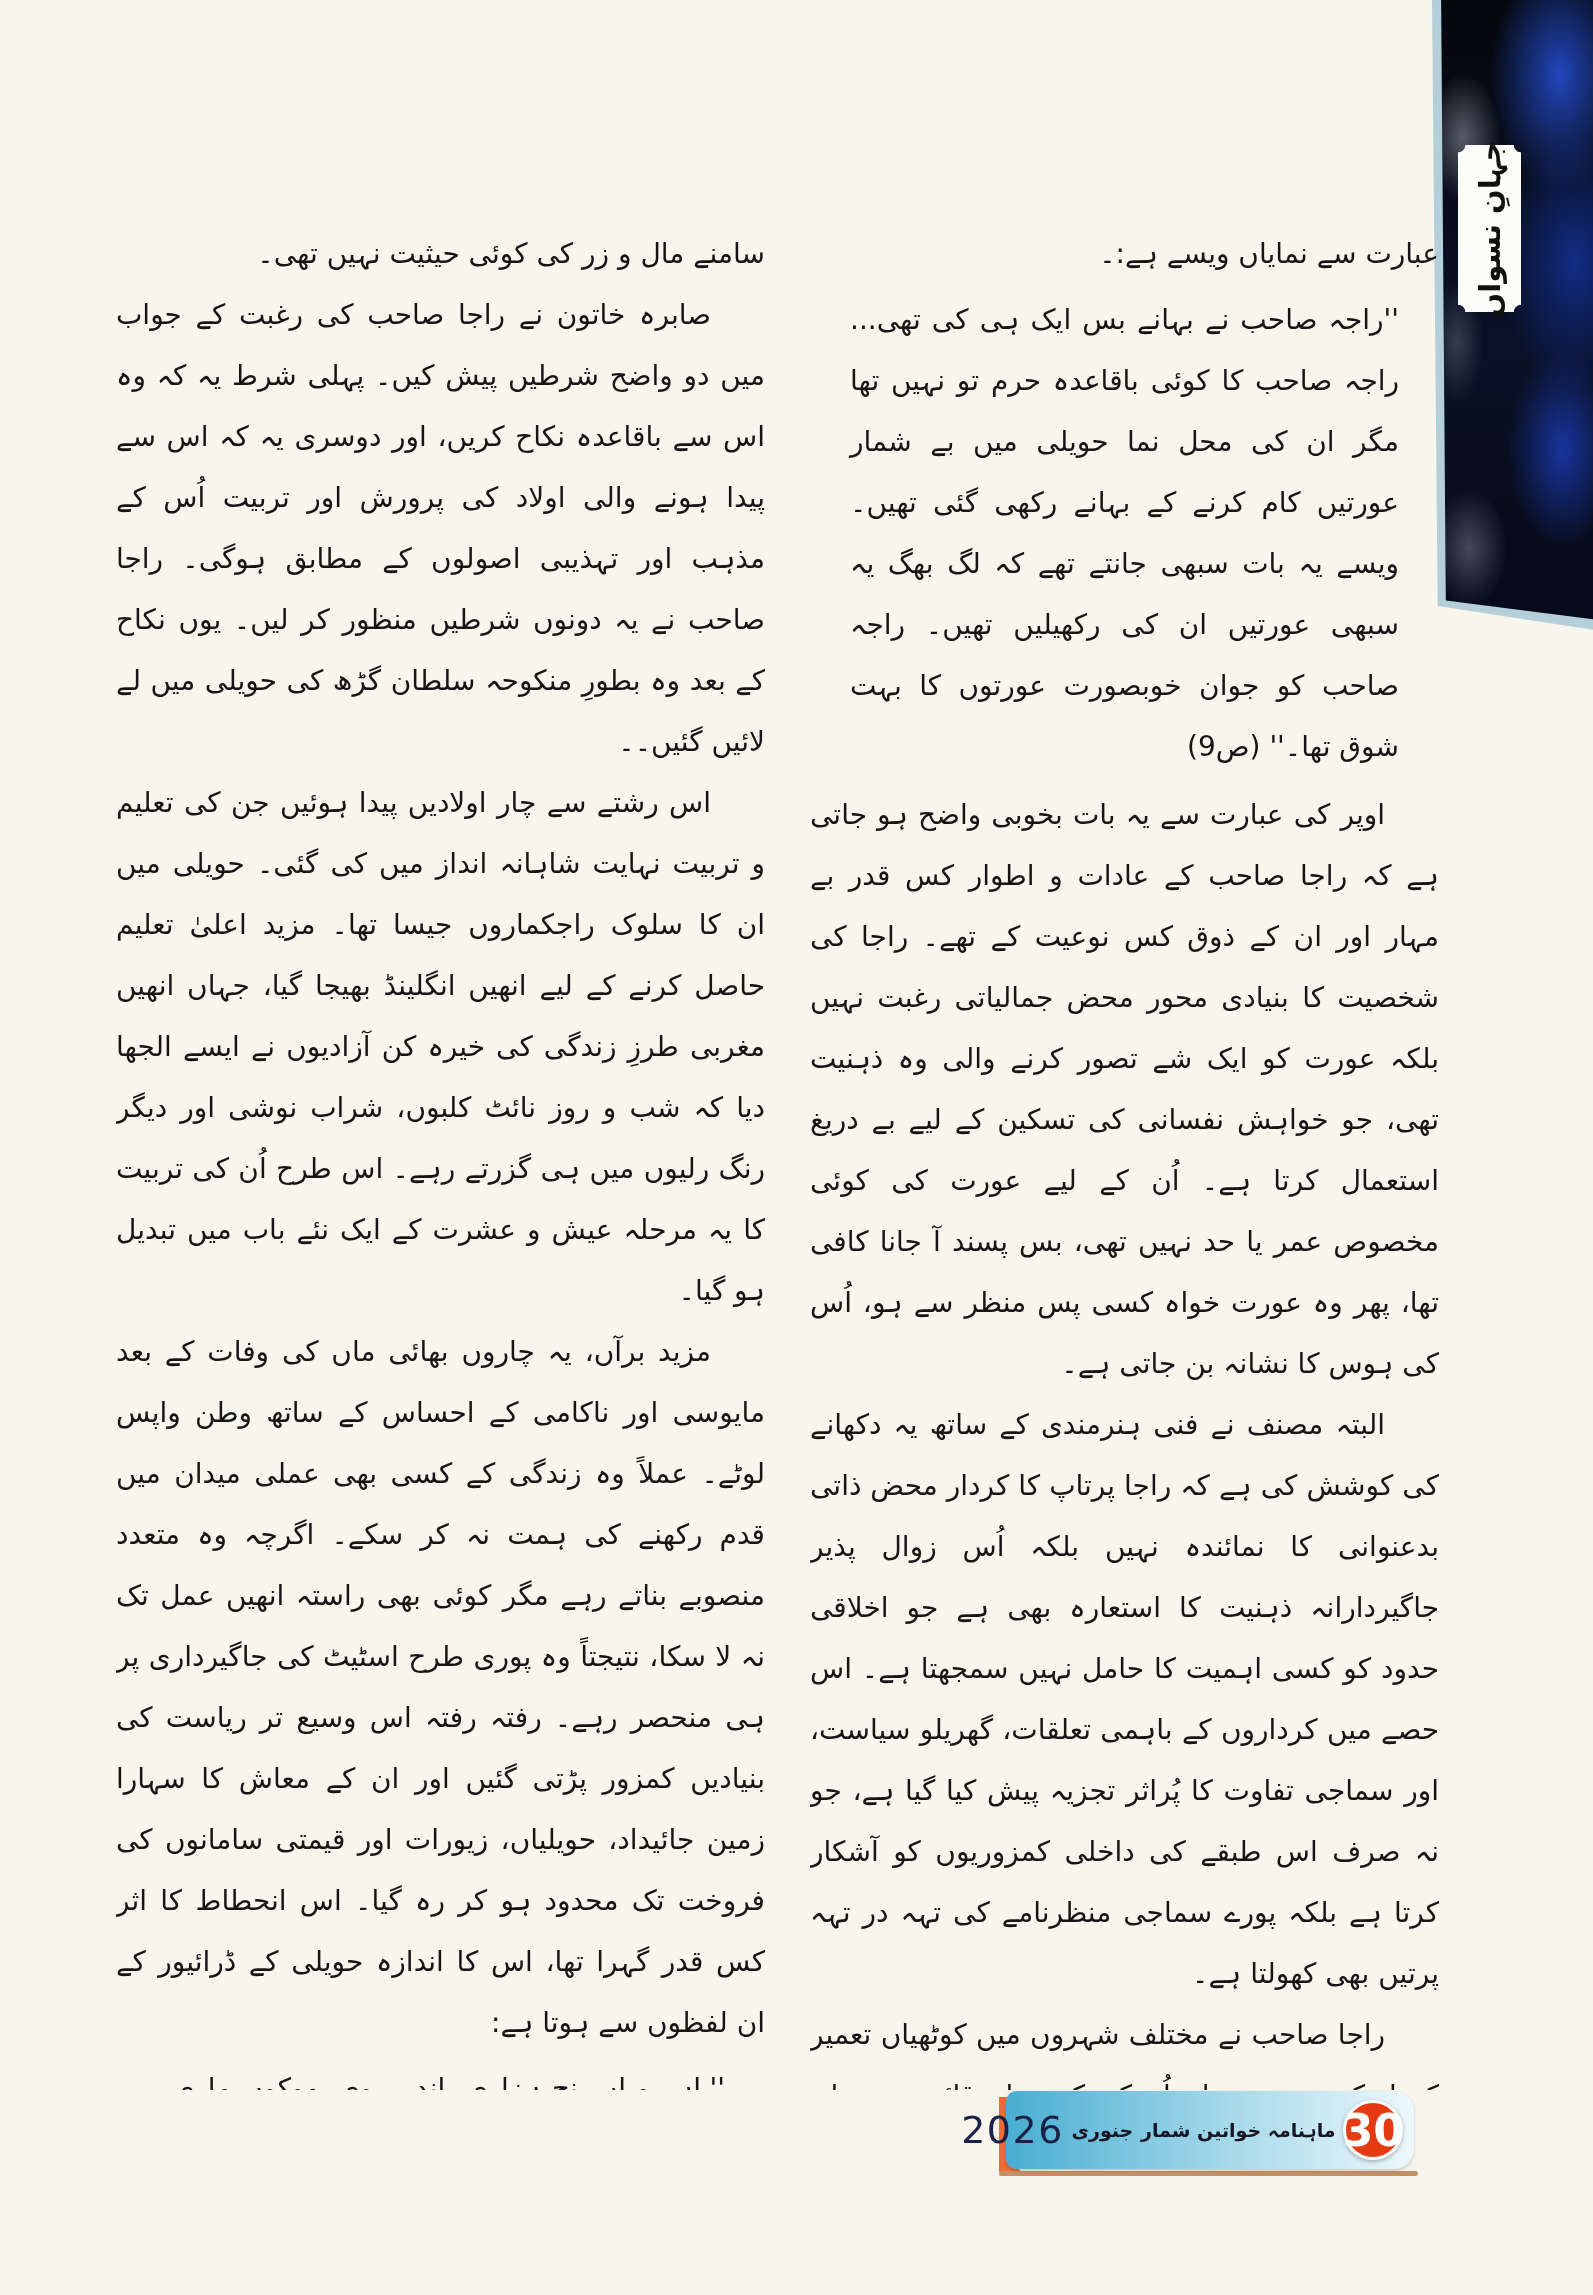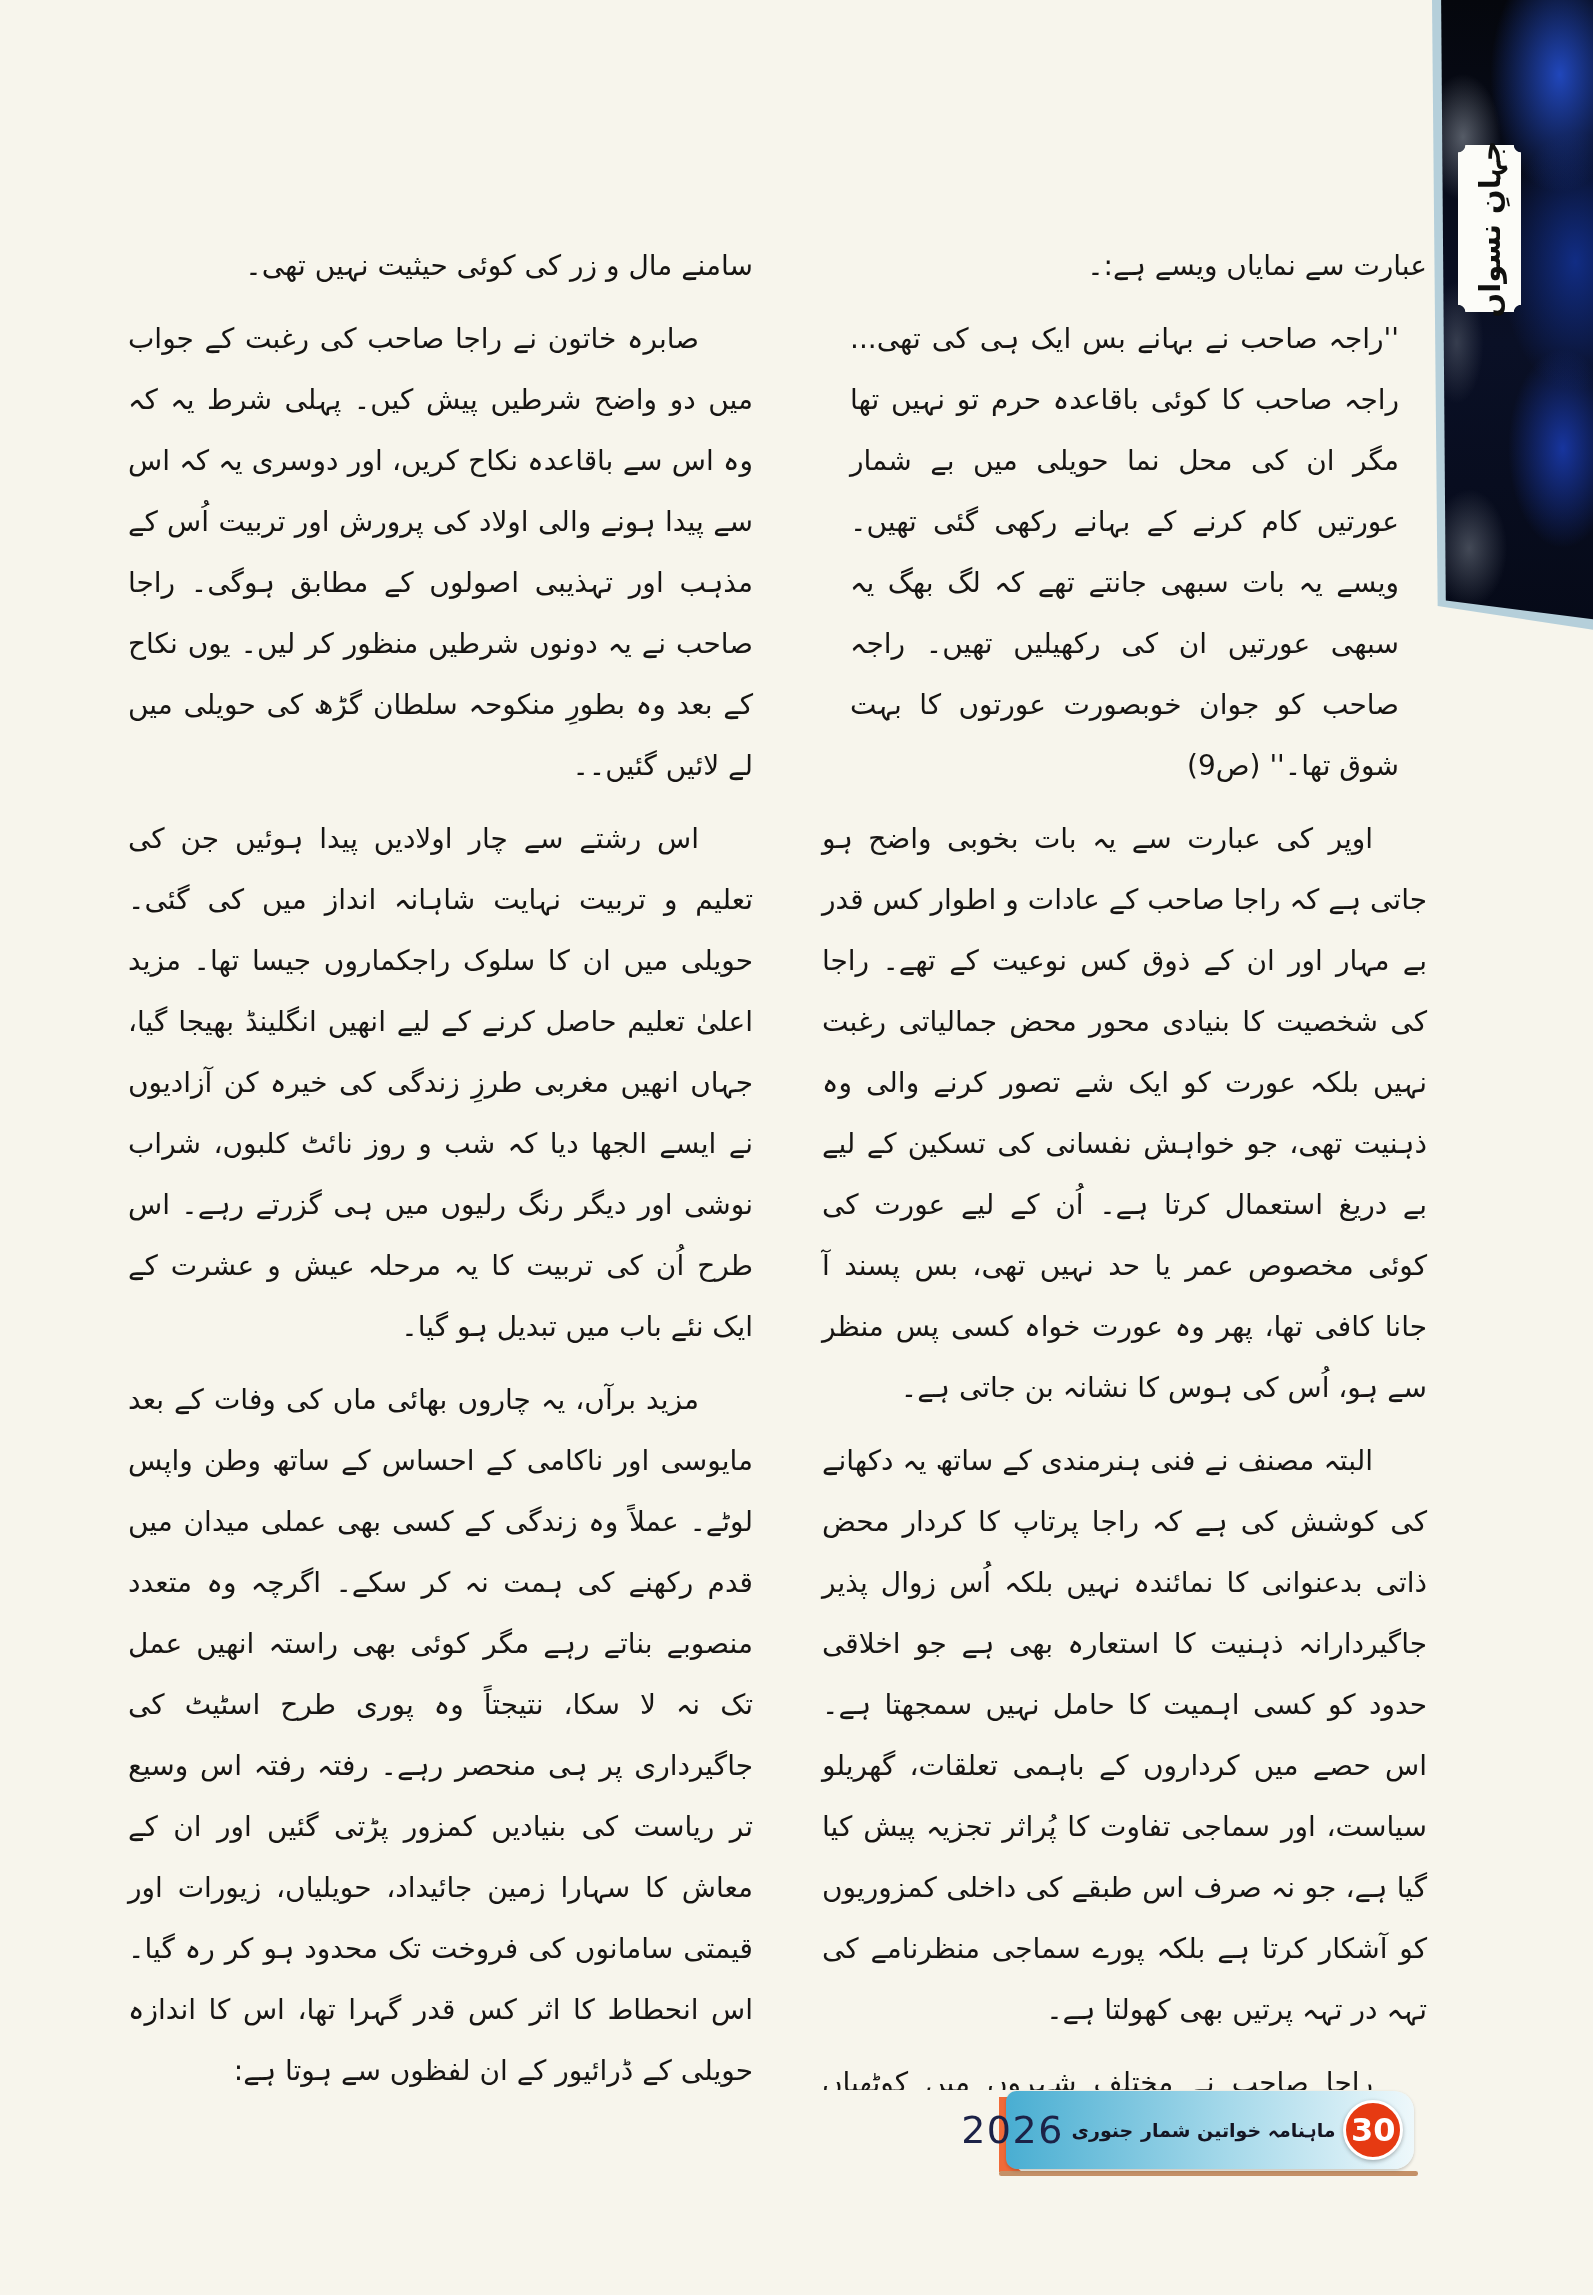--- a/index.html
+++ b/index.html
@@ -8,21 +8,21 @@
     background:#f7f5ec;overflow:hidden;
     font-family:"DejaVu Sans",sans-serif;color:#171513;
   }
   
   .col{
     position:absolute;direction:rtl;text-align:justify;
     font-size:28px;line-height:61px;height:1867px;overflow:hidden;
   }
   .col-left{left:116px;top:223px;width:649px;}
   .col-right{left:810px;top:223px;width:629px;}
-  .col p{margin:12px;text-align:justify;text-align-last:right;}
+  .col p{margin:0;text-align:justify;text-align-last:right;}
   .col p.indent{text-indent:54px;}
   .col p.quote{padding:0 40px;margin:4.6px 0 7.7px;text-indent:0;}
   
   .banner-edge{
     position:absolute;right:0;top:0;width:162px;height:630px;
     background:#b5cfda;
     clip-path:polygon(0 0,100% 0,100% 100%,3.5% 96.2%);
   }
   .banner{
     position:absolute;right:0;top:0;width:156px;height:623px;
@@ -63,21 +63,21 @@
     position:absolute;left:1006px;top:2091px;width:408px;height:78px;
     box-sizing:border-box;padding:0 10.7px 0 17px;
     border-radius:10.7px 20px 20px 10.7px;
     background:linear-gradient(90deg,#49aed2 0%,#a6d9ea 55%,#eef8fb 100%);
     display:flex;direction:rtl;align-items:center;justify-content:space-between;gap:7.7px;
     box-shadow:0 1.5px 3.1px rgba(0,0,0,.18);
   }
   .page-circle{
     flex:0 0 auto;width:60px;height:60px;border-radius:50%;
     background:#e63a12;border:3.8px solid #ffffff;box-sizing:border-box;
-    color:#fff;font-size:32px;font-weight:bold;
+    color:#fff;font-size:44px;font-weight:bold;
     display:flex;align-items:center;justify-content:center;
     box-shadow:0 1.5px 4.6px rgba(0,0,0,.3);
   }
   .footer-mag,.footer-month{
     font-size:19px;font-weight:bold;color:#151523;white-space:nowrap;direction:rtl;
   }
   .footer-year{
     font-size:38px;font-weight:normal;color:#1c2247;letter-spacing:1.5px;white-space:nowrap;
     font-family:"DejaVu Sans",sans-serif;
   }

